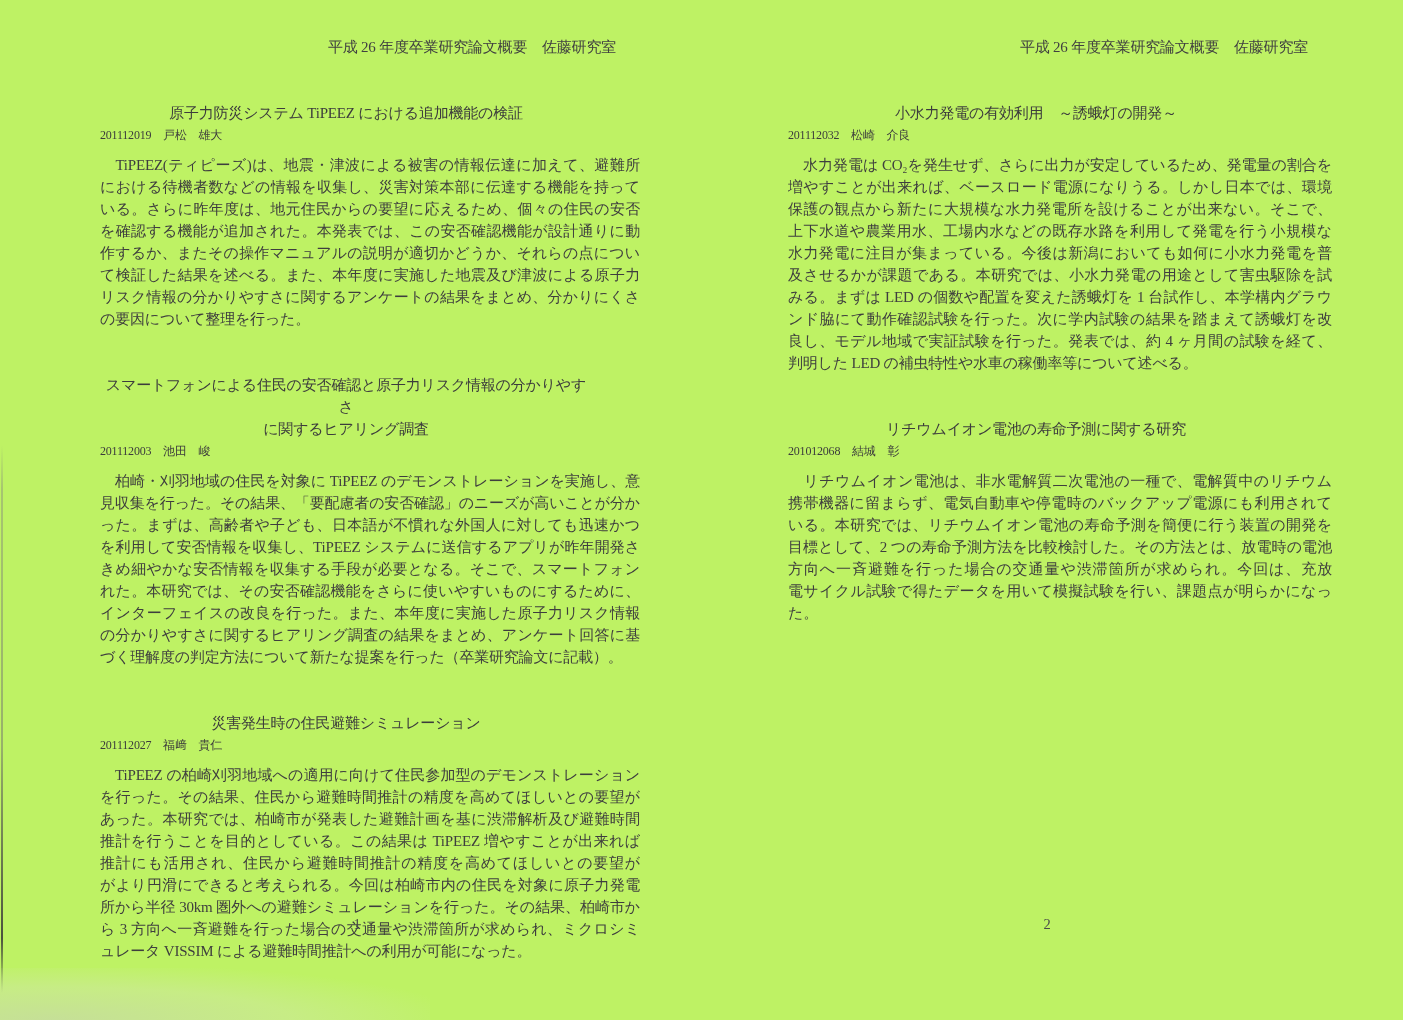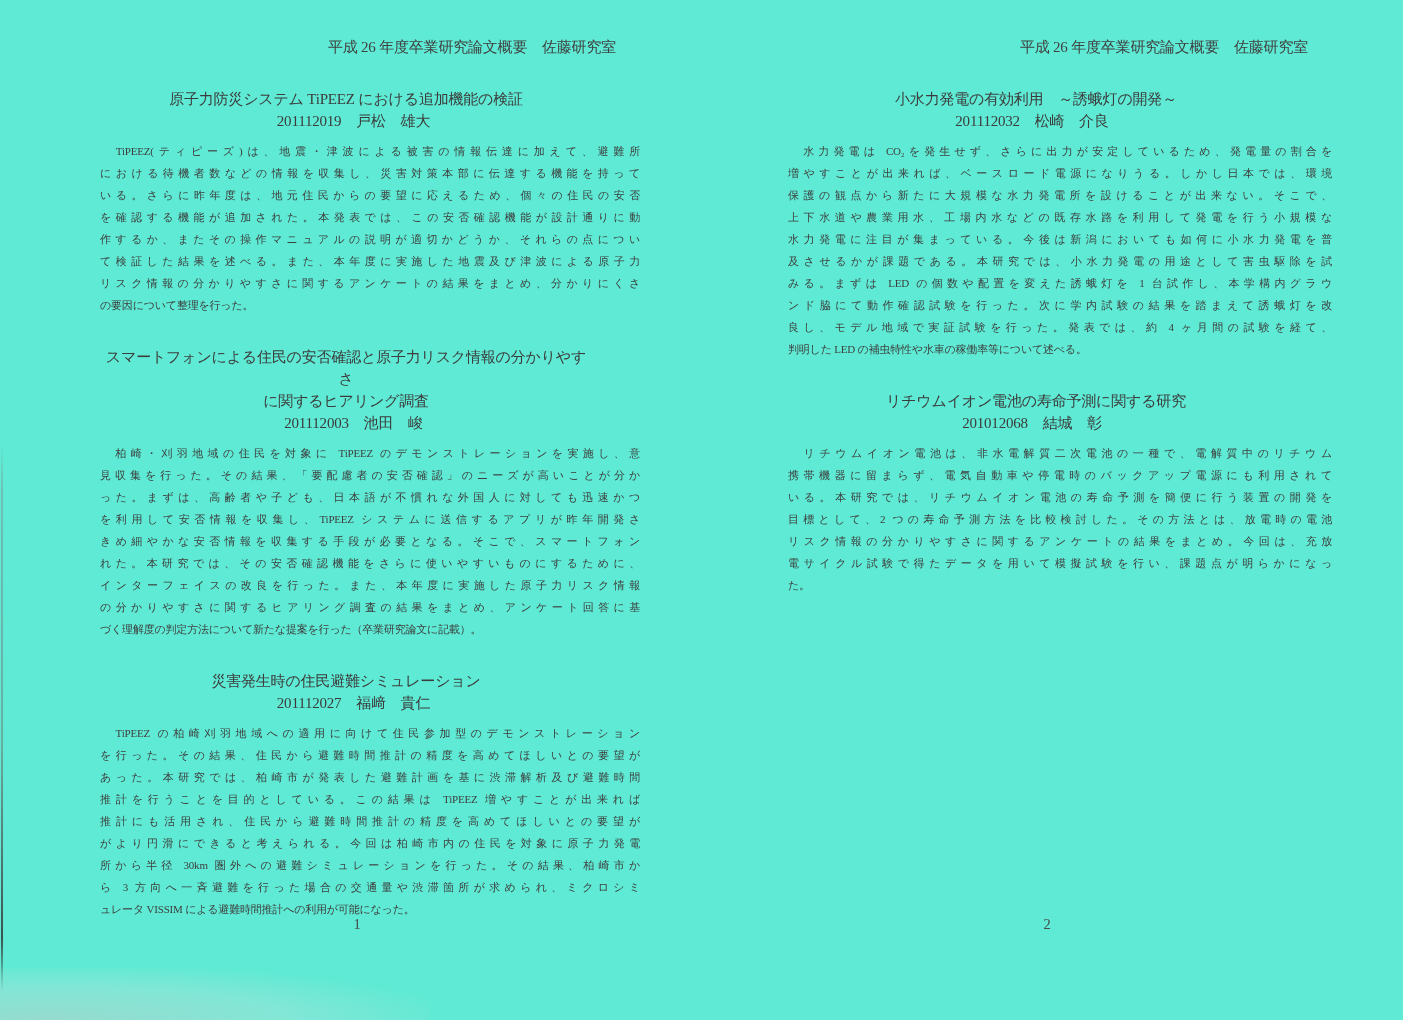--- a/index.html
+++ b/index.html
@@ -4,55 +4,55 @@
 <style>
   html, body { margin: 0; padding: 0; }
   body {
     width: 1403px; height: 1020px;
     background: #fdfdfc;
     font-family: "Liberation Serif", "DejaVu Serif", serif;
     color: #3e3e3e;
     overflow: hidden;
     position: relative;
   }
-  .scan { position: absolute; inset: 0; background: #5eead4; }
+  .scan { position: absolute; inset: 0; background: #bef264; }
   .page { position: absolute; top: 36px; height: 948px; }
   .page-left  { left: 100px; width: 540px; }
   .page-right { left: 788px; width: 544px; }
 
   .header {
     text-align: right;
     padding-right: 24px;
     font-size: 15px;
     line-height: 22px;
     letter-spacing: -0.2px;
     color: #404040;
   }
-  .article { margin-top: 30px; }
+  .article { margin-top: 44px; }
   .title-line {
     text-align: center;
     padding-right: 48px;
     font-size: 15px;
     line-height: 22px;
     letter-spacing: -0.2px;
     color: #3c3c3c;
   }
   .author {
-    text-align: center;
-    font-size: 15px;
+    text-align: left;
+    font-size: 12px;
     line-height: 22px;
     letter-spacing: -0.2px;
     color: #3c3c3c;
   }
   .page-left  .author { padding-right: 33px; }
   .page-right .author { padding-right: 56px; }
 
   .body { margin-top: 8px; }
   .jline {
-    font-size: 11px;
+    font-size: 15px;
     line-height: 22px;
     letter-spacing: -0.2px;
     text-align: justify;
     text-align-last: justify;
     color: #3e3e3e;
     overflow: hidden;
     white-space: nowrap;
   }
   .jline.last { text-align-last: left; }
 
@@ -177,21 +177,21 @@
     <div class="article">
       <div class="title">
           <div class="title-line">リチウムイオン電池の寿命予測に関する研究</div>
         </div>
       <div class="author">201012068　結城　彰</div>
       <div class="body">
           <div class="jline">　リチウムイオン電池は、非水電解質二次電池の一種で、電解質中のリチウム</div>
           <div class="jline">携帯機器に留まらず、電気自動車や停電時のバックアップ電源にも利用されて</div>
           <div class="jline">いる。本研究では、リチウムイオン電池の寿命予測を簡便に行う装置の開発を</div>
           <div class="jline">目標として、2 つの寿命予測方法を比較検討した。その方法とは、放電時の電池</div>
-          <div class="jline">リスク情報の分かりやすさに関するアンケートの結果をまとめ。今回は、充放</div>
+          <div class="jline">方向へ一斉避難を行った場合の交通量や渋滞箇所が求められ。今回は、充放</div>
           <div class="jline">電サイクル試験で得たデータを用いて模擬試験を行い、課題点が明らかになっ</div>
           <div class="jline last">た。</div>
         </div>
     </div>
 
     <div class="pagenum">2</div>
   </div>
 
   <div class="edge-line"></div>
   <div class="corner-shadow"></div>

